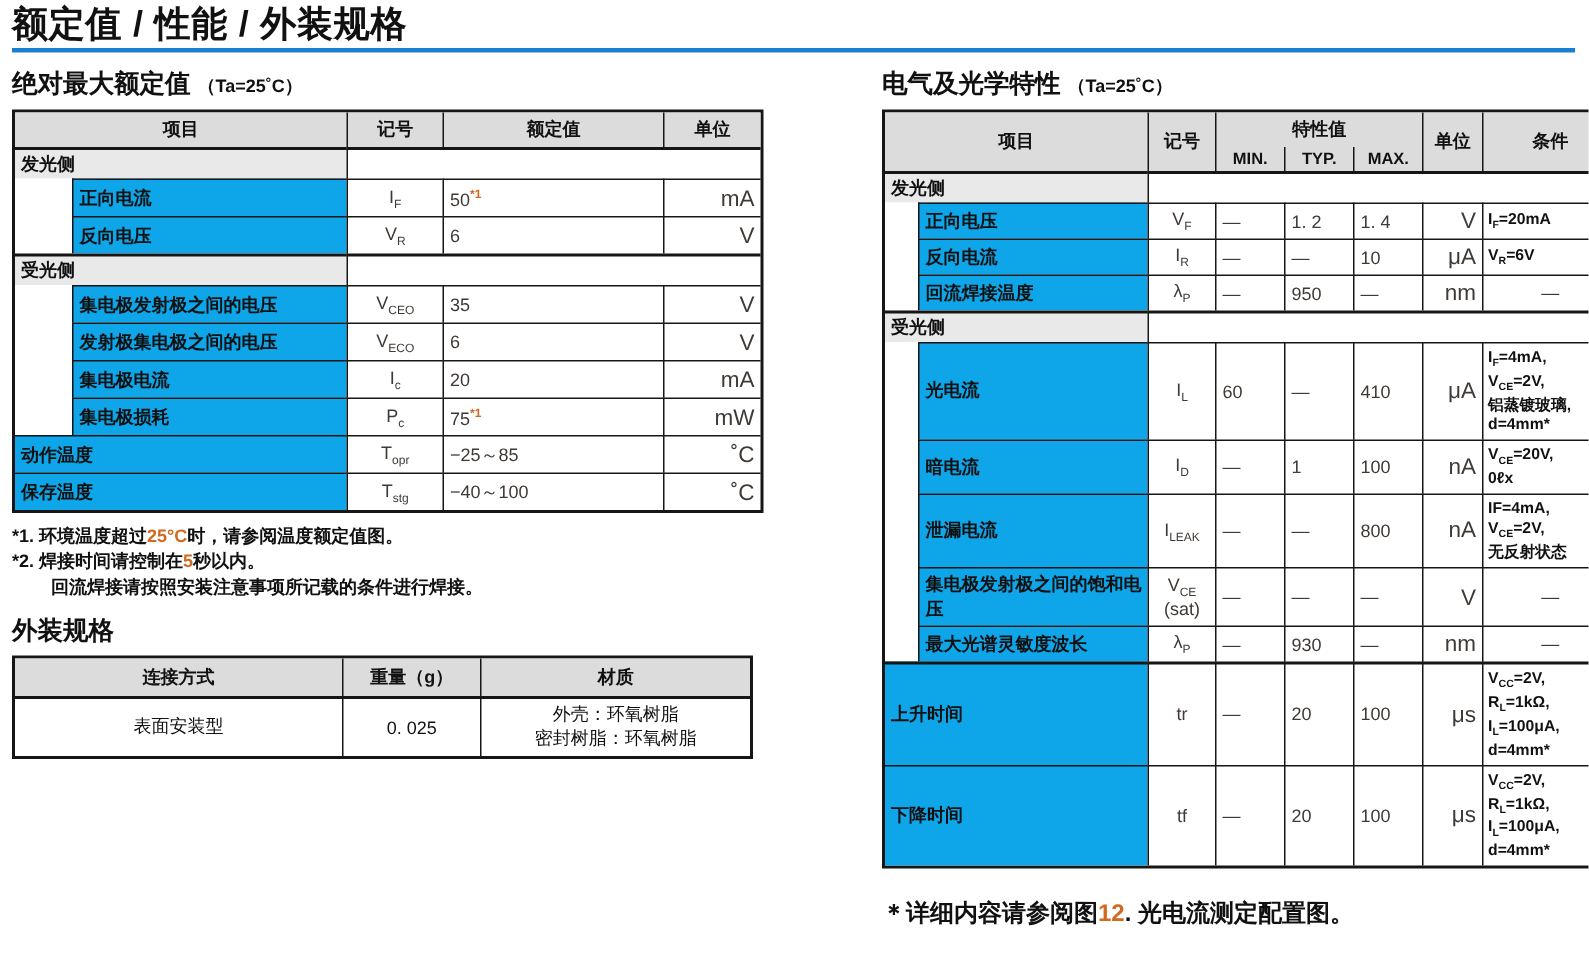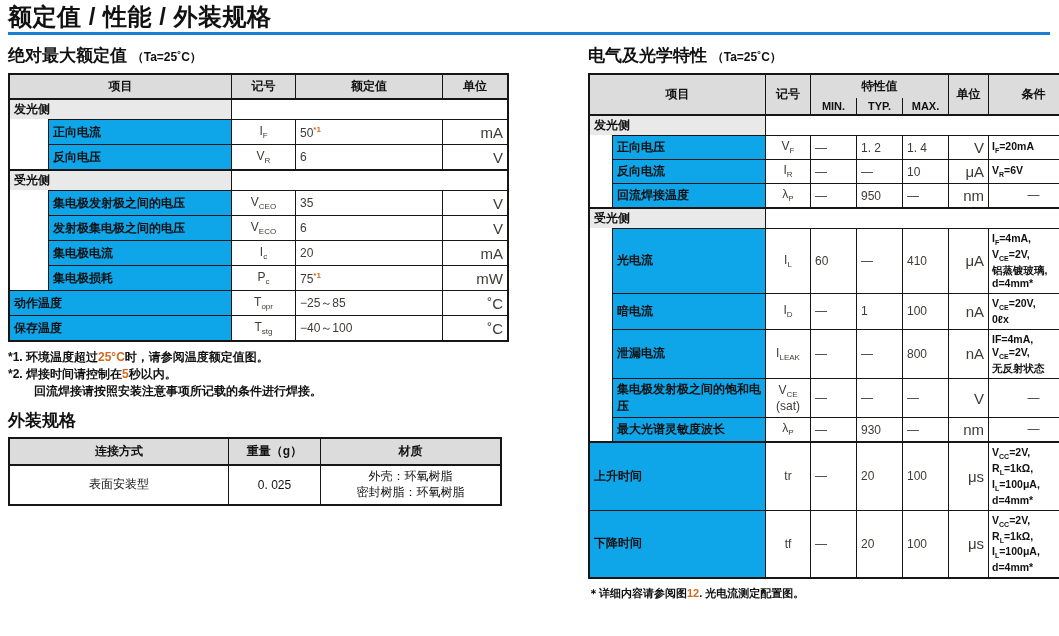--- a/index.html
+++ b/index.html
@@ -44,21 +44,21 @@
 
   #abs-table tbody td { height:25px; }
   #abs-table tbody tr.g td { height:20px; padding-top:1px; padding-bottom:1px; }
   #elec-table tbody td { height:24px; }
   #elec-table tbody tr.g td { height:20px; padding-top:1px; padding-bottom:1px; }
   #elec-table thead td { font-size:12px; }
   #elec-table thead td.mtm { font-size:11px; padding:2px 1px; }
 
   .footnotes { margin-top:7px; font-size:12px; font-weight:bold; line-height:1.4; }
   .footnotes .fn-indent { padding-left:26px; }
-  .fn-right { margin-top:7px; font-size:11px; font-weight:bold; }
+  .fn-right { margin-top:20px; font-size:16px; font-weight:bold; }
 
   #spec-table thead td { padding:4px 2px;margin-left:48px; }
   #spec-table tbody td { text-align:center; padding:3px 4px; }
   #spec-table td.mat { font-size:12px; line-height:1.3; }
 </style>
 </head>
 <body>
 
 <div class="page">
 

